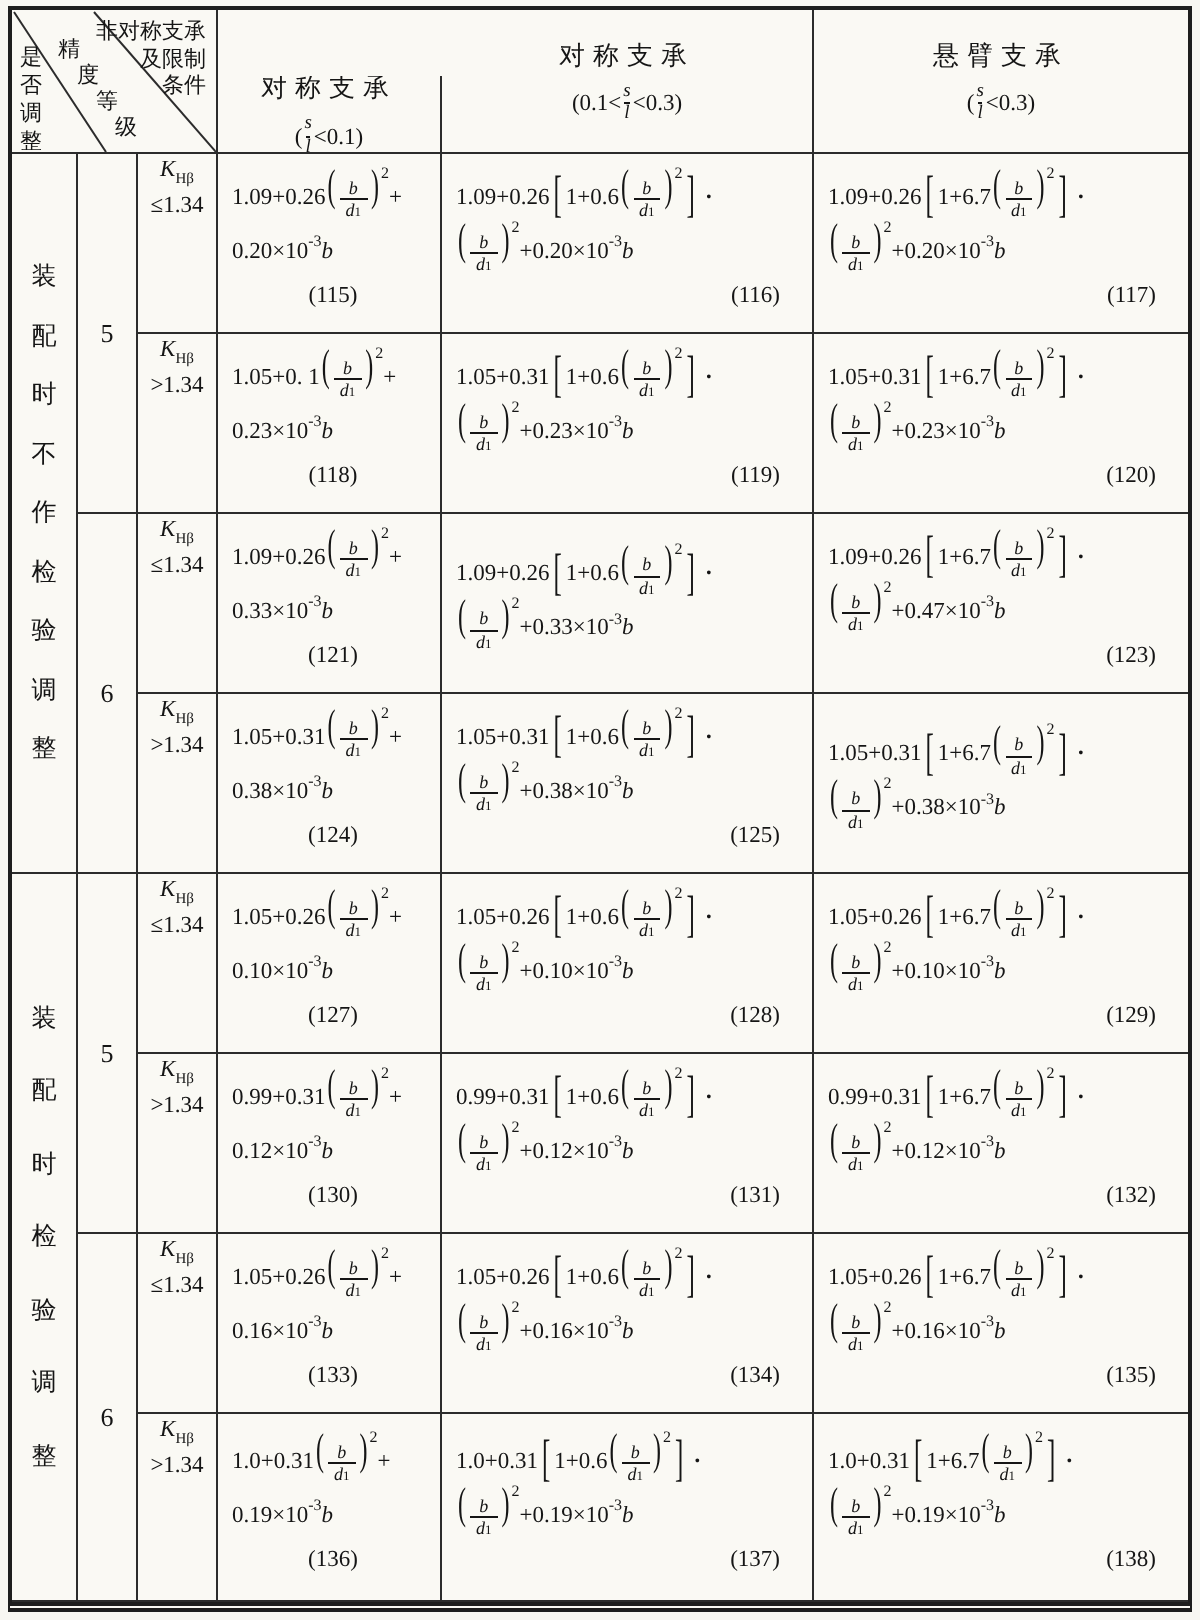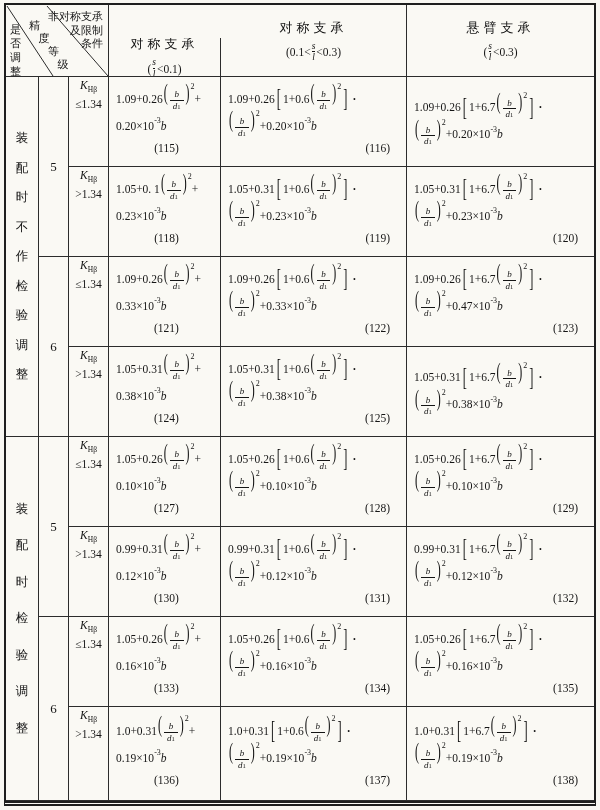--- a/index.html
+++ b/index.html
@@ -184,20 +184,21 @@
         <div class="fline">
           <span><span class="par">(</span><span class="fr">
               <span class="fn">b</span>
               <span class="fd">d<sub>1</sub></span>
             </span><span class="par">)</span><span class="sq">2</span></span>
           <span>+</span>
           <span>0.20×10</span>
           <span class="ex">-3</span>
           <span class="vr">b</span>
         </div>
+        <div class="eqn">(117)</div>
       </div>
       <div class="cell kcell" style="grid-area: 3 / 3;">
         <div><span class="ksym">K</span><span class="ksub">Hβ</span></div>
         <div class="kcond">&gt;1.34</div>
       </div>
       <div class="cell fcell sym" style="grid-area: 3 / 4;">
         <div class="fline">
           <span>1.05+0.&nbsp;1</span>
           <span><span class="par">(</span><span class="fr">
               <span class="fn">b</span>
@@ -298,21 +299,20 @@
         <div class="fline">
           <span><span class="par">(</span><span class="fr">
               <span class="fn">b</span>
               <span class="fd">d<sub>1</sub></span>
             </span><span class="par">)</span><span class="sq">2</span></span>
           <span>+</span>
           <span>0.33×10</span>
           <span class="ex">-3</span>
           <span class="vr">b</span>
         </div>
-        <div class="eqn">(122)</div>
       </div>
       <div class="cell fcell brk nr" style="grid-area: 4 / 6;">
         <div class="fline">
           <span>1.09+0.26</span>
           <span class="bk">[</span>
           <span>1+6.7</span>
           <span><span class="par">(</span><span class="fr">
               <span class="fn">b</span>
               <span class="fd">d<sub>1</sub></span>
             </span><span class="par">)</span><span class="sq">2</span></span>

